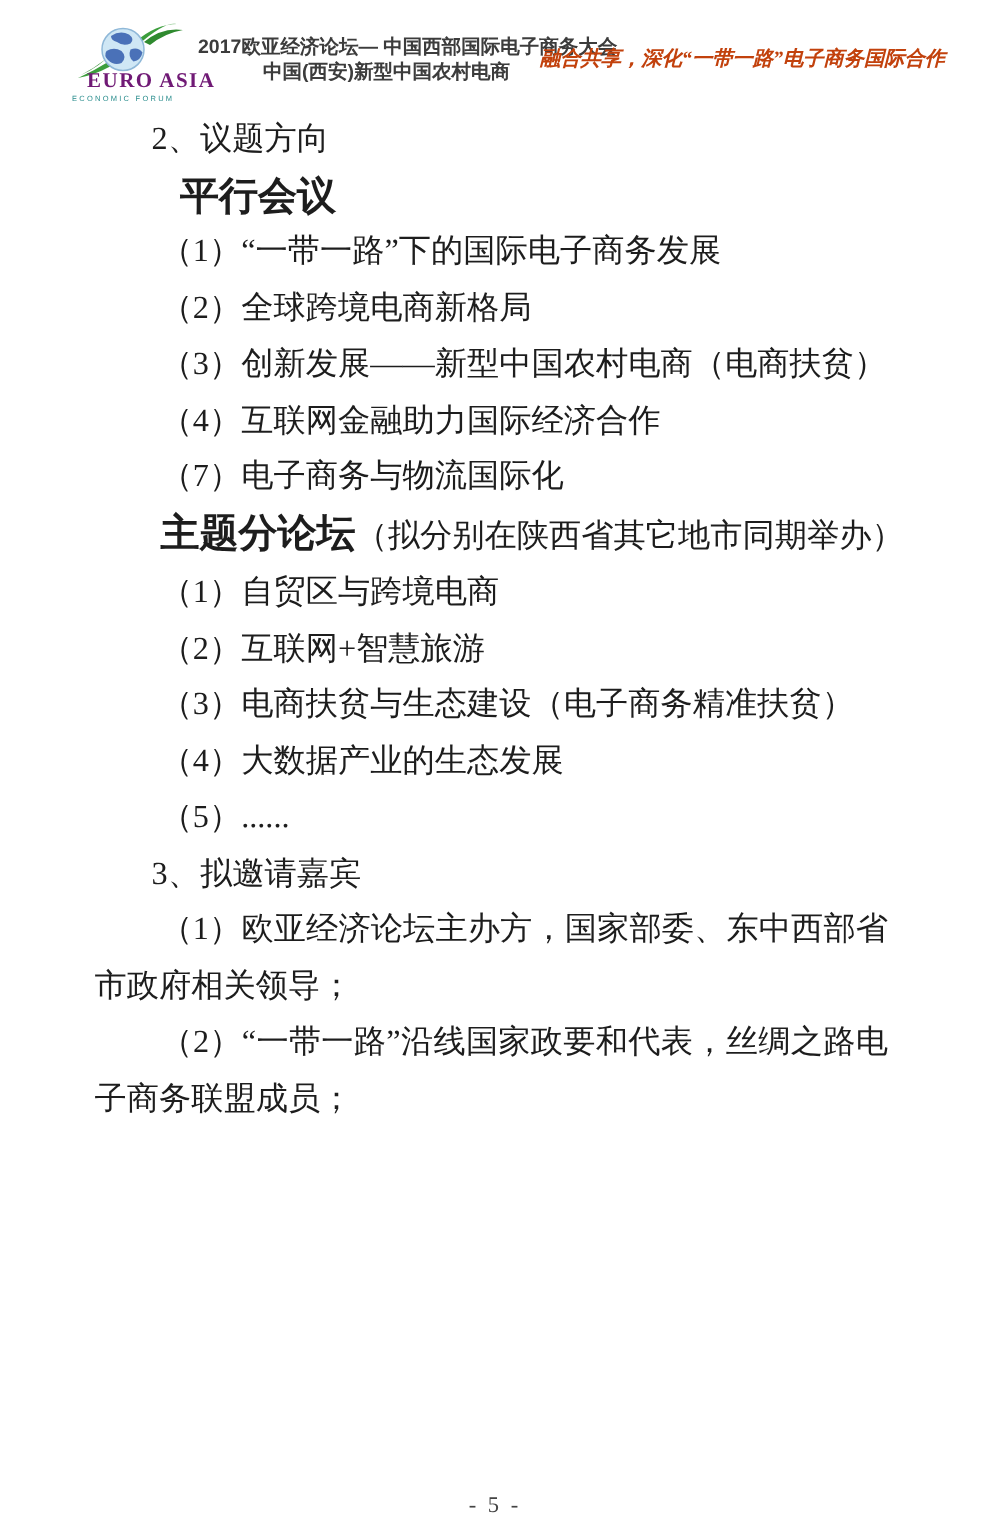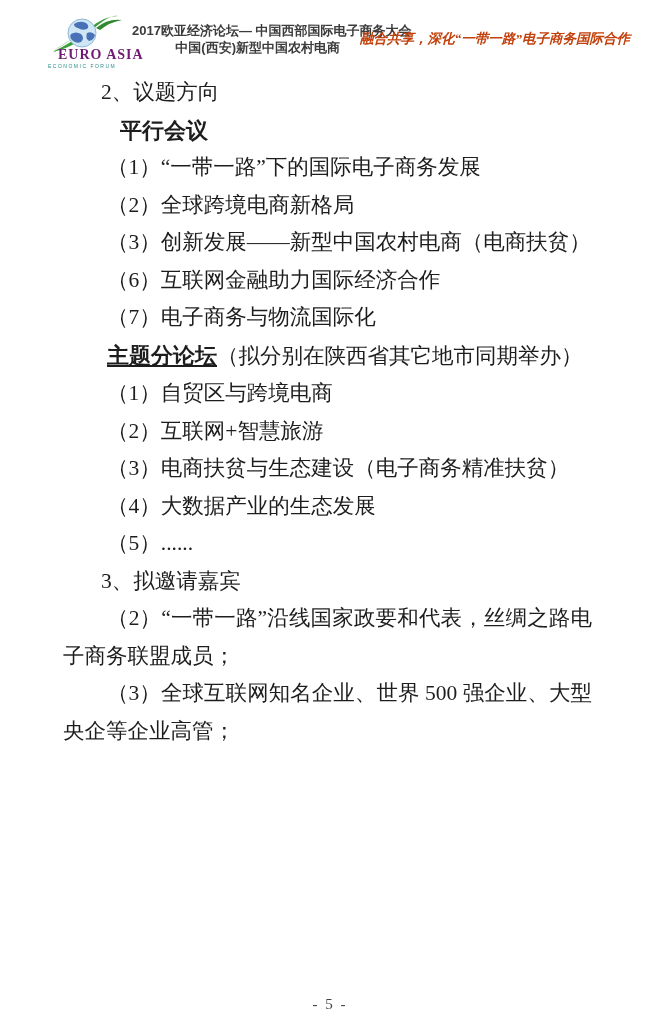--- a/index.html
+++ b/index.html
@@ -48,27 +48,27 @@
   
   .main {
     position: absolute; top: 74px; left: 63px; right: 68px;
     font-size: 21.5px; line-height: 37.5px;
   }
   .main p { margin: 0; }
   .h-num { text-indent: 38px; }
   .h-bold {
     text-indent: 57px;
     font-family: "Liberation Sans", sans-serif;
-    font-weight: bold; font-size: 22px;
+    font-weight: bold; font-size: 26px;
   }
   .item { text-indent: 44px; white-space: nowrap; }
   .mixed { text-indent: 44px; white-space: nowrap; }
   .bold-inline {
     font-family: "Liberation Sans", sans-serif;
-    font-weight: bold; font-size: 22px; text-decoration: underline;
+    font-weight: bold; font-size: 26px;
   }
   .para {
     text-indent: 44px;
     text-align: justify;
     text-justify: inter-ideograph;
   }
   
   .footer {
     position: absolute; bottom: 8px; left: 0; right: 0;
     text-align: center;
@@ -102,32 +102,32 @@
   <div class="slogan">融合共享，深化“一带一路”电子商务国际合作</div>
 </div>
 
 <div class="main">
   <p class="h-num">2、议题方向</p>
   <p class="h-bold">平行会议</p>
 
   <p class="item">（1）“一带一路”下的国际电子商务发展</p>
   <p class="item">（2）全球跨境电商新格局</p>
   <p class="item">（3）创新发展——新型中国农村电商（电商扶贫）</p>
-  <p class="item">（6）互联网金融助力国际经济合作</p>
+  <p class="item">（4）互联网金融助力国际经济合作</p>
   <p class="item">（7）电子商务与物流国际化</p>
 
   <p class="mixed"><span class="bold-inline">主题分论坛</span><span>（拟分别在陕西省其它地市同期举办）</span></p>
 
   <p class="item">（1）自贸区与跨境电商</p>
   <p class="item">（2）互联网+智慧旅游</p>
   <p class="item">（3）电商扶贫与生态建设（电子商务精准扶贫）</p>
   <p class="item">（4）大数据产业的生态发展</p>
   <p class="item">（5）......</p>
 
   <p class="h-num">3、拟邀请嘉宾</p>
 
+  <p class="para">（1）欧亚经济论坛主办方，国家部委、东中西部省市政府相关领导；</p>
   <p class="para">（2）“一带一路”沿线国家政要和代表，丝绸之路电子商务联盟成员；</p>
-  <p class="para">（3）全球互联网知名企业、世界 500 强企业、大型央企等企业高管；</p>
 </div>
 
 <div class="footer">
   <span>- 5 -</span>
 </div>
 
 </body></html>

